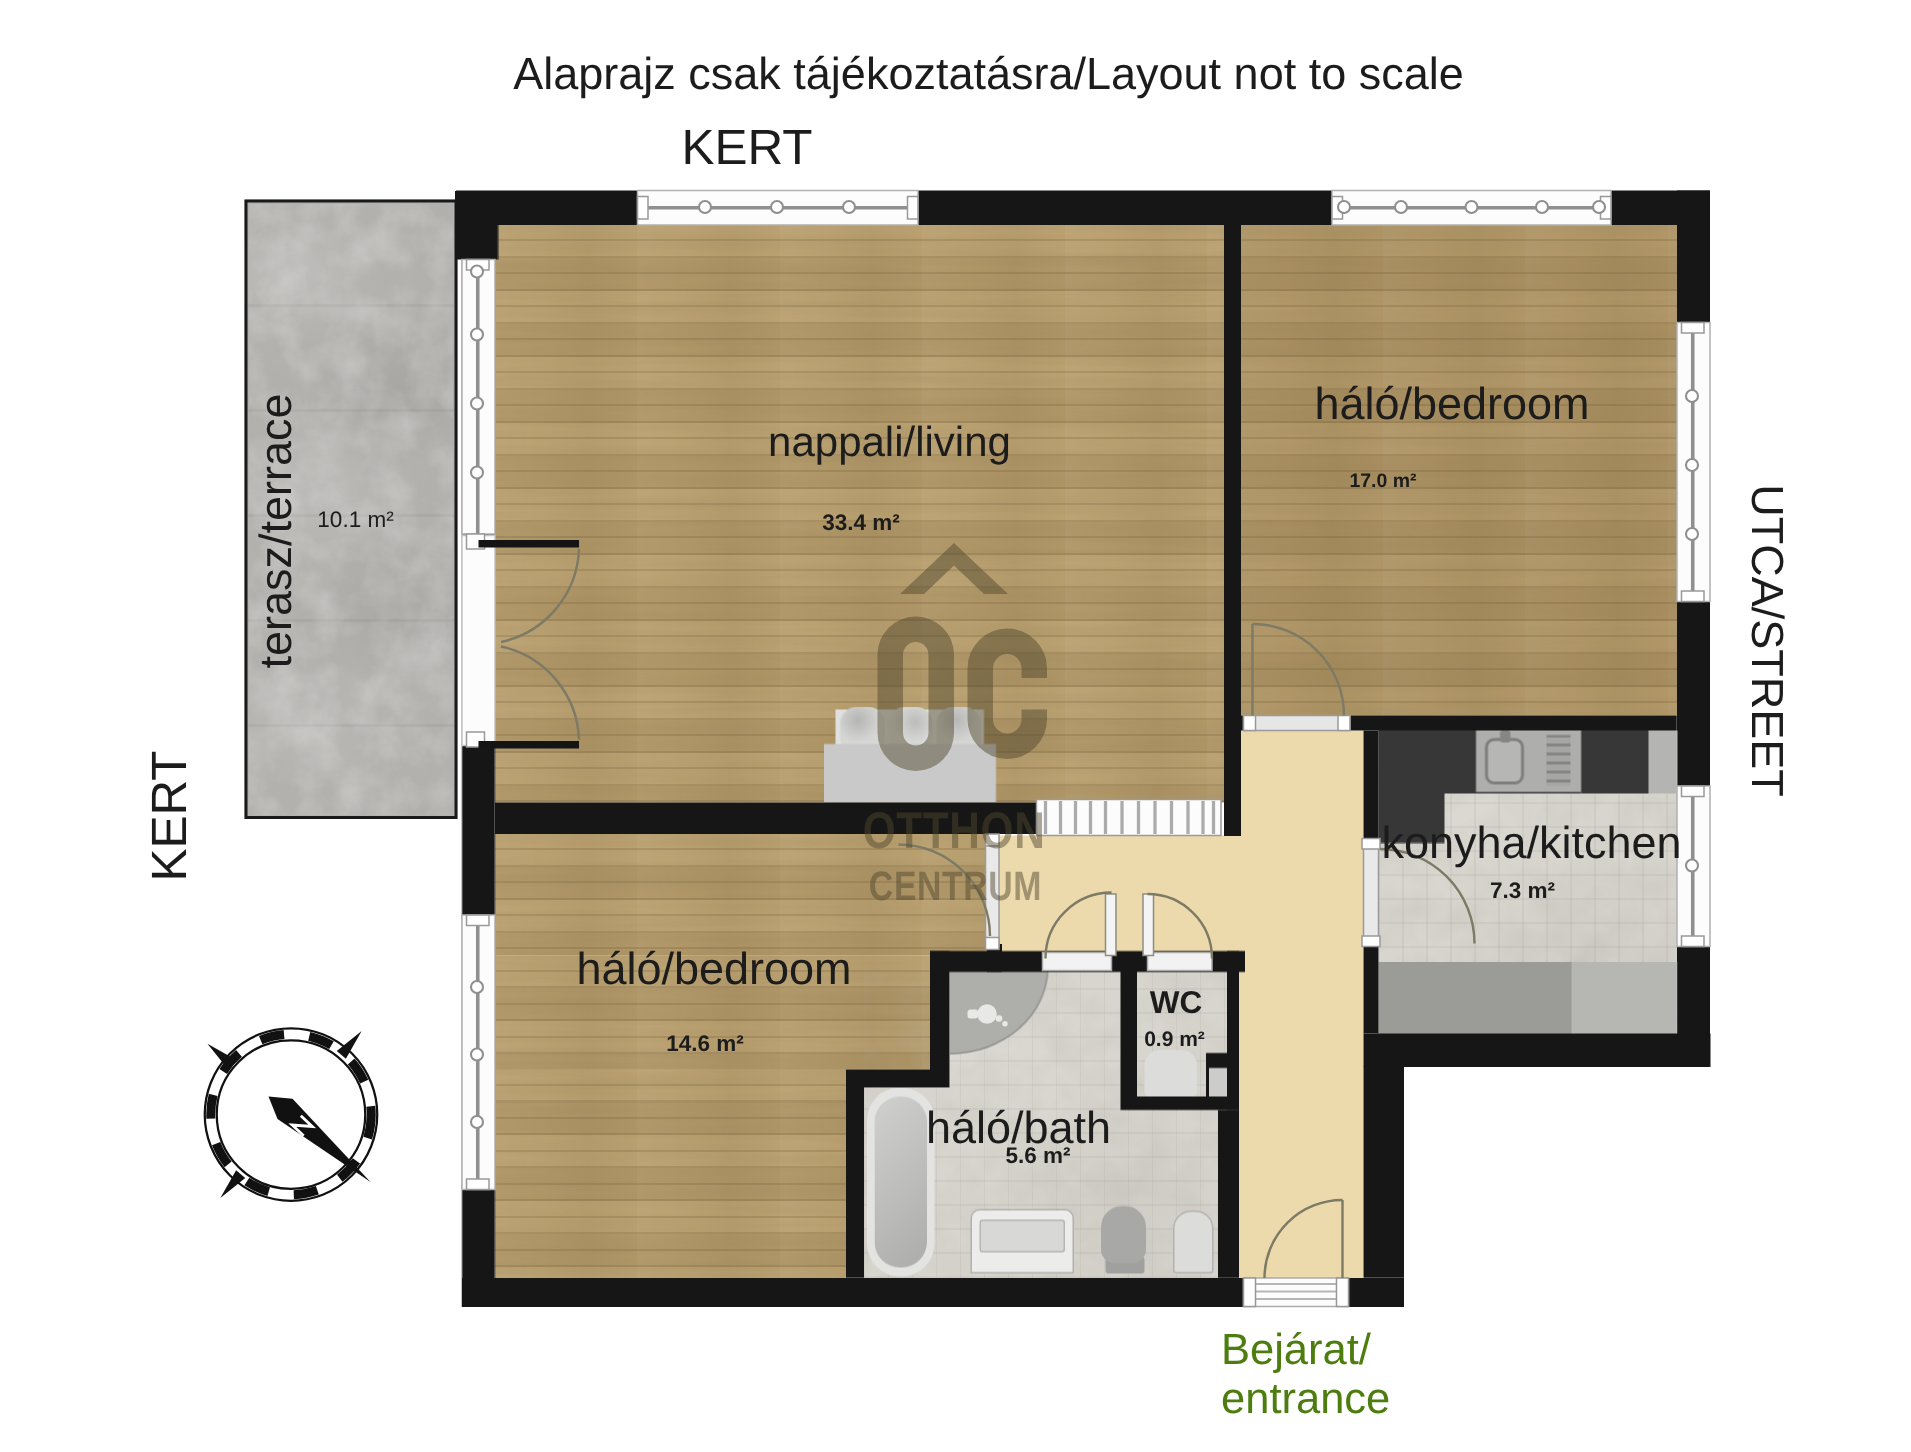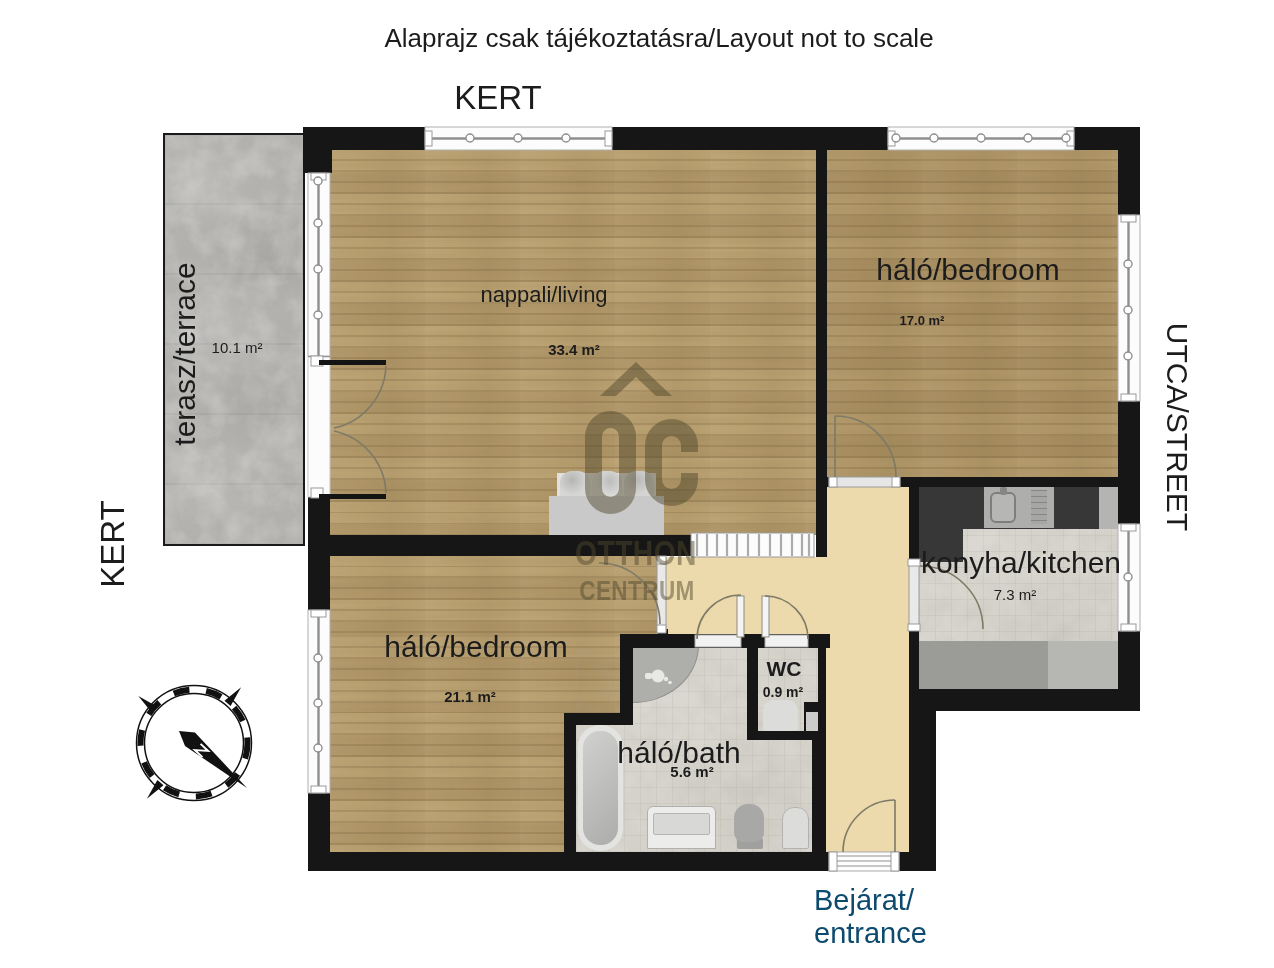--- a/index.html
+++ b/index.html
@@ -340,34 +340,34 @@
 
       <path d="M 645 445.5 A 26.5 26.5 0 0 1 698 445.5 L 698 452 L 681 452 L 681 445.5
                A 9.5 9.5 0 0 0 662 445.5 L 662 479.5 A 9.5 9.5 0 0 0 681 479.5 L 681 473 L 698 473 L 698 479.5
                A 26.5 26.5 0 0 1 645 479.5 Z"></path>
 
       <text x="0" y="0" font-size="34.5" font-weight="bold" text-anchor="middle" font-family="Liberation Sans" transform="translate(636,565) scale(0.82,1)" letter-spacing="0.5">OTTHON</text>
       <text x="0" y="0" font-size="27.5" font-weight="bold" text-anchor="middle" font-family="Liberation Sans" transform="translate(637,600) scale(0.82,1)" letter-spacing="0.5">CENTRUM</text>
     </g>
   </svg>
 
-  <div class="t ctr" style="left:659px;top:38px;font-size:26px;">Alaprajz csak tájékoztatásra/Layout not to scale</div>
+  <div class="t ctr" style="left:659px;top:50px;font-size:30px;">Alaprajz csak tájékoztatásra/Layout not to scale</div>
   <div class="t ctr" style="left:498px;top:98px;font-size:33px;">KERT</div>
   <div class="t ctr" style="left:113px;top:544px;font-size:33px;transform:translate(-50%,-50%) rotate(-90deg);">KERT</div>
   <div class="t ctr" style="left:1177px;top:427px;font-size:30px;transform:translate(-50%,-50%) rotate(90deg);">UTCA/STREET</div>
   <div class="t ctr" style="left:185px;top:354px;font-size:30px;transform:translate(-50%,-50%) rotate(-90deg);">terasz/terrace</div>
 
-  <div class="t ctr" style="left:544px;top:295px;font-size:22px;">nappali/living</div>
+  <div class="t ctr" style="left:593px;top:295px;font-size:28px;">nappali/living</div>
   <div class="t ctr" style="left:574px;top:349px;font-size:15px;font-weight:bold;text-align:center;">33.4 m²</div>
   <div class="t ctr" style="left:968px;top:270px;font-size:30px;">háló/bedroom</div>
   <div class="t ctr" style="left:922px;top:320px;font-size:13px;font-weight:bold;text-align:right;">17.0 m²</div>
   <div class="t ctr" style="left:476px;top:647px;font-size:30px;">háló/bedroom</div>
-  <div class="t ctr" style="left:470px;top:696px;font-size:15px;font-weight:bold;">21.1 m²</div>
+  <div class="t ctr" style="left:470px;top:696px;font-size:15px;font-weight:bold;">14.6 m²</div>
   <div class="t ctr" style="left:1021px;top:563px;font-size:30px;">konyha/kitchen</div>
-  <div class="t ctr" style="left:1015px;top:594px;font-size:15px;font-weight:normal;">7.3 m²</div>
+  <div class="t ctr" style="left:1015px;top:594px;font-size:15px;font-weight:bold;">7.3 m²</div>
   <div class="t ctr" style="left:679px;top:753px;font-size:30px;">háló/bath</div>
   <div class="t ctr" style="left:692px;top:771px;font-size:15px;font-weight:bold;">5.6 m²</div>
   <div class="t ctr" style="left:784px;top:669px;font-size:21px;font-weight:bold;">WC</div>
   <div class="t ctr" style="left:783px;top:692px;font-size:14px;font-weight:bold;">0.9 m²</div>
   <div class="t ctr" style="left:237px;top:347px;font-size:15px;font-weight:normal;">10.1 m²</div>
 
-  <div class="t" style="left:814px;top:884px;font-size:29px;color:#0c4a6e;">Bejárat/<br>entrance</div>
+  <div class="t" style="left:814px;top:884px;font-size:29px;color:#4d7c0f;">Bejárat/<br>entrance</div>
 </div>
 
 </body></html>

